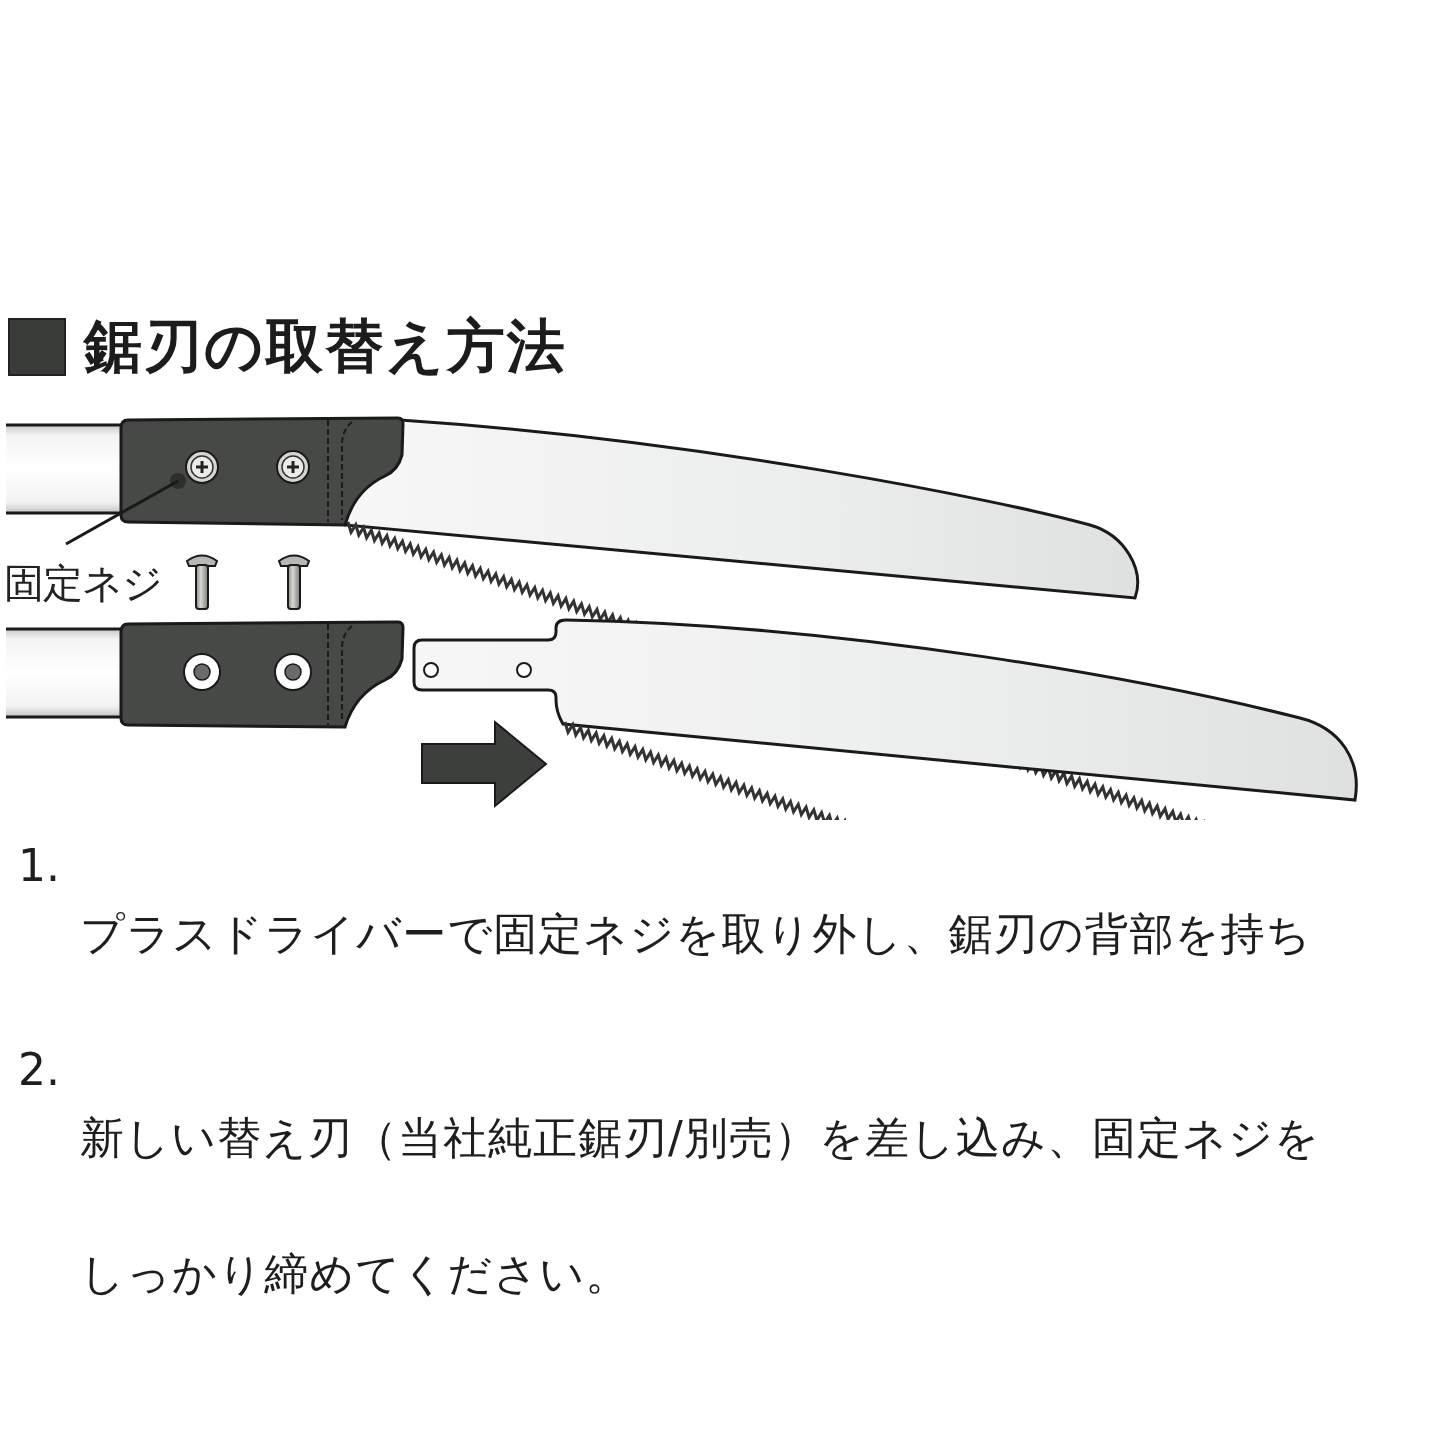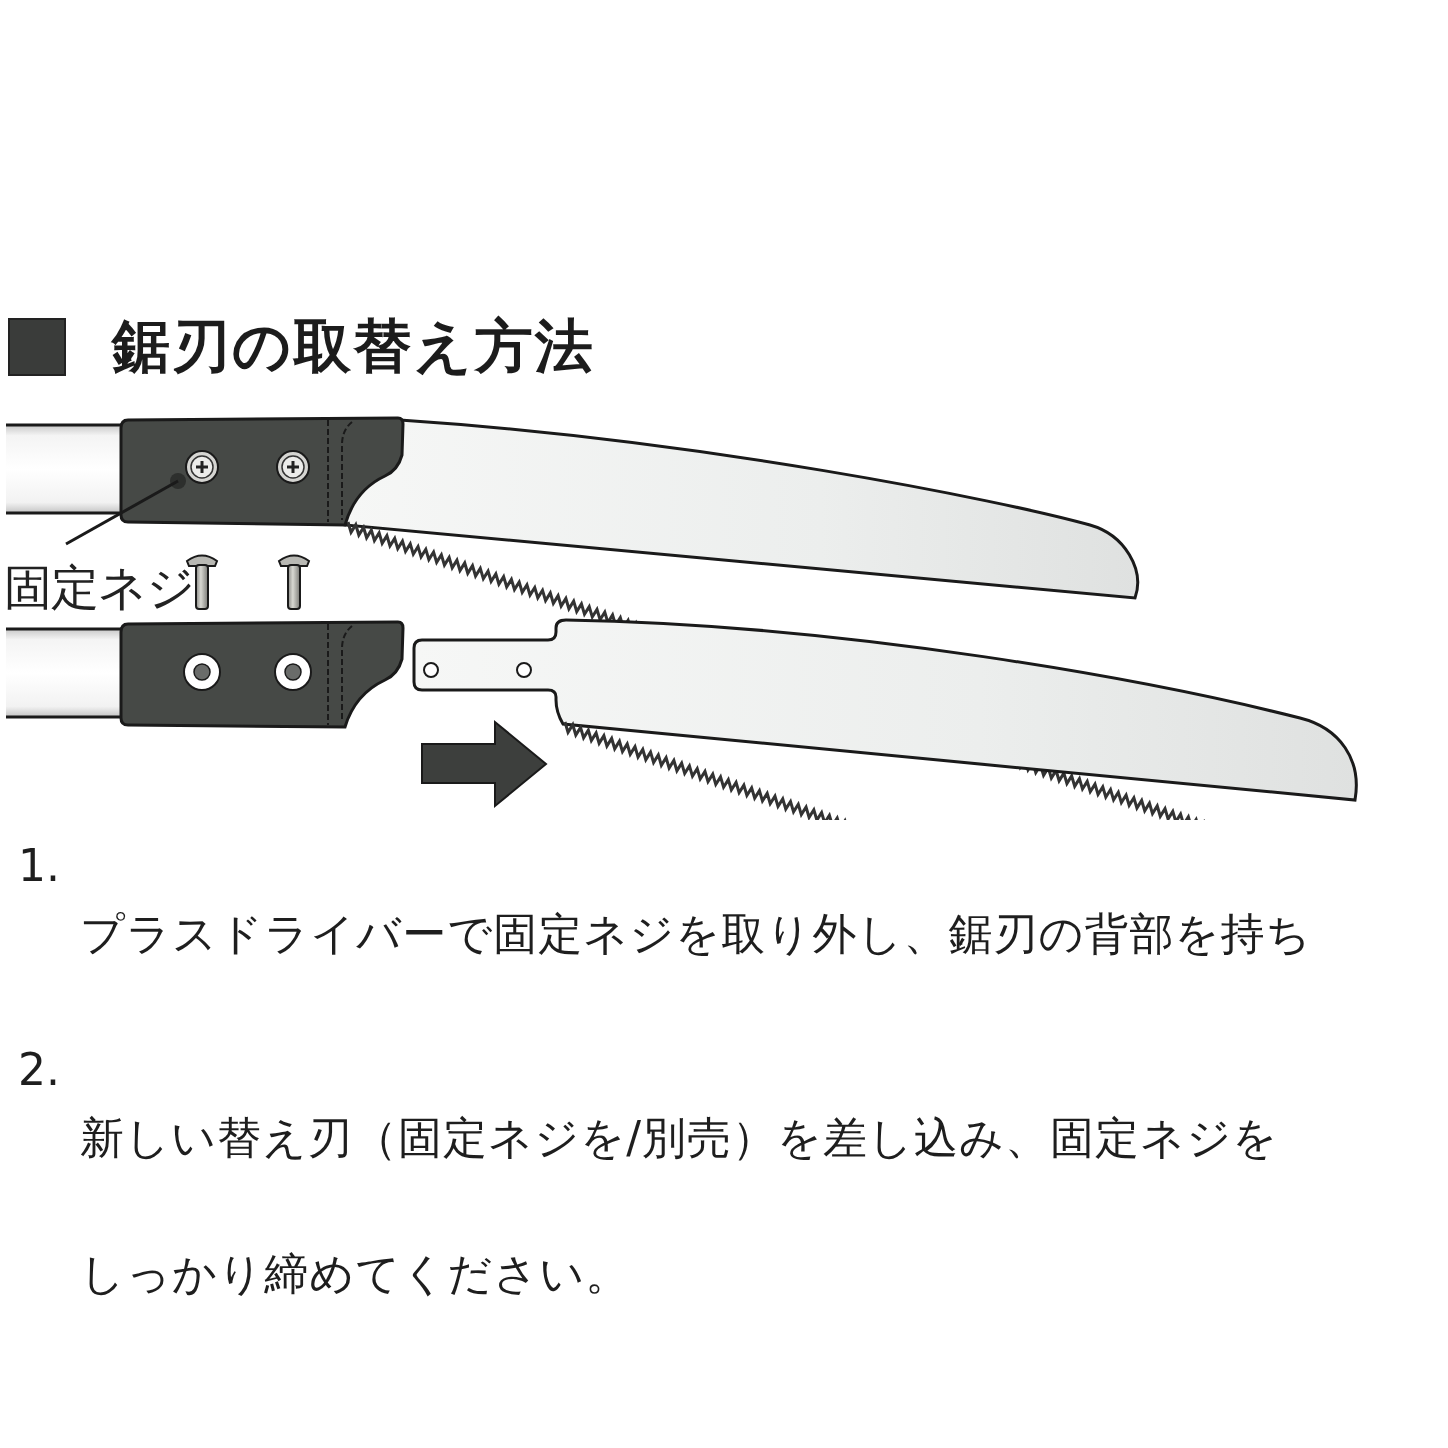--- a/index.html
+++ b/index.html
@@ -1,22 +1,22 @@
 <!DOCTYPE html>
 <html><head>
   <meta charset="utf-8">
   <style>
     html, body { margin: 0; padding: 0; background: #ffffff; }
     body { width: 1448px; height: 1448px; position: relative; overflow: hidden;
            font-family: "DejaVu Sans", sans-serif; color: #1a1a1a; }
     .title { position: absolute; left: 8px; top: 312px; height: 70px; display: flex; align-items: center; }
     .title-square { width: 58px; height: 58px; background: #3a3c3a; border: 2px solid #222; box-sizing: border-box; margin-right: 18px; }
-    .title-text { font-family: "DejaVu Sans", sans-serif; font-weight: bold; font-size: 58px; letter-spacing: 2px; color: #1c1c1c; margin-left: 28px; }
+    .title-text { font-family: "DejaVu Sans", sans-serif; font-weight: bold; font-size: 58px; letter-spacing: 2px; color: #1c1c1c; }
     .illus { position: absolute; left: 0; top: 400px; width: 1448px; height: 420px; }
-    .label-screw { position: absolute; left: 4px; top: 556px; font-size: 48px; color: #222; letter-spacing: -1px; }
+    .label-screw { position: absolute; left: 4px; top: 556px; font-size: 40px; color: #222; letter-spacing: -1px; }
     .steps { position: absolute; left: 18px; top: 832px; width: 1430px; font-size: 44px; line-height: 68px; color: #1e1e1e; }
     .step { display: flex; }
     .step-num { width: 62px; flex: none; }
     .step-text { flex: 1; white-space: pre-line; letter-spacing: 1px; }
     .arrow-inline { font-size: 40px; }
   </style>
 </head>
 <body>
 
 <div class="title">
@@ -123,17 +123,17 @@
 <div class="steps">
   <div class="step">
     <div class="step-num">1.</div>
     <div class="step-text">
       <div>プラスドライバーで固定ネジを取り外し、鋸刃の背部を持ち</div>
     </div>
   </div>
   <div class="step">
     <div class="step-num">2.</div>
     <div class="step-text">
-      <div>新しい替え刃（固定ネジを/別売）を差し込み、固定ネジを</div>
+      <div>新しい替え刃（当社純正鋸刃/別売）を差し込み、固定ネジを</div>
       <div>しっかり締めてください。</div>
     </div>
   </div>
 </div>
 
 </body></html>

